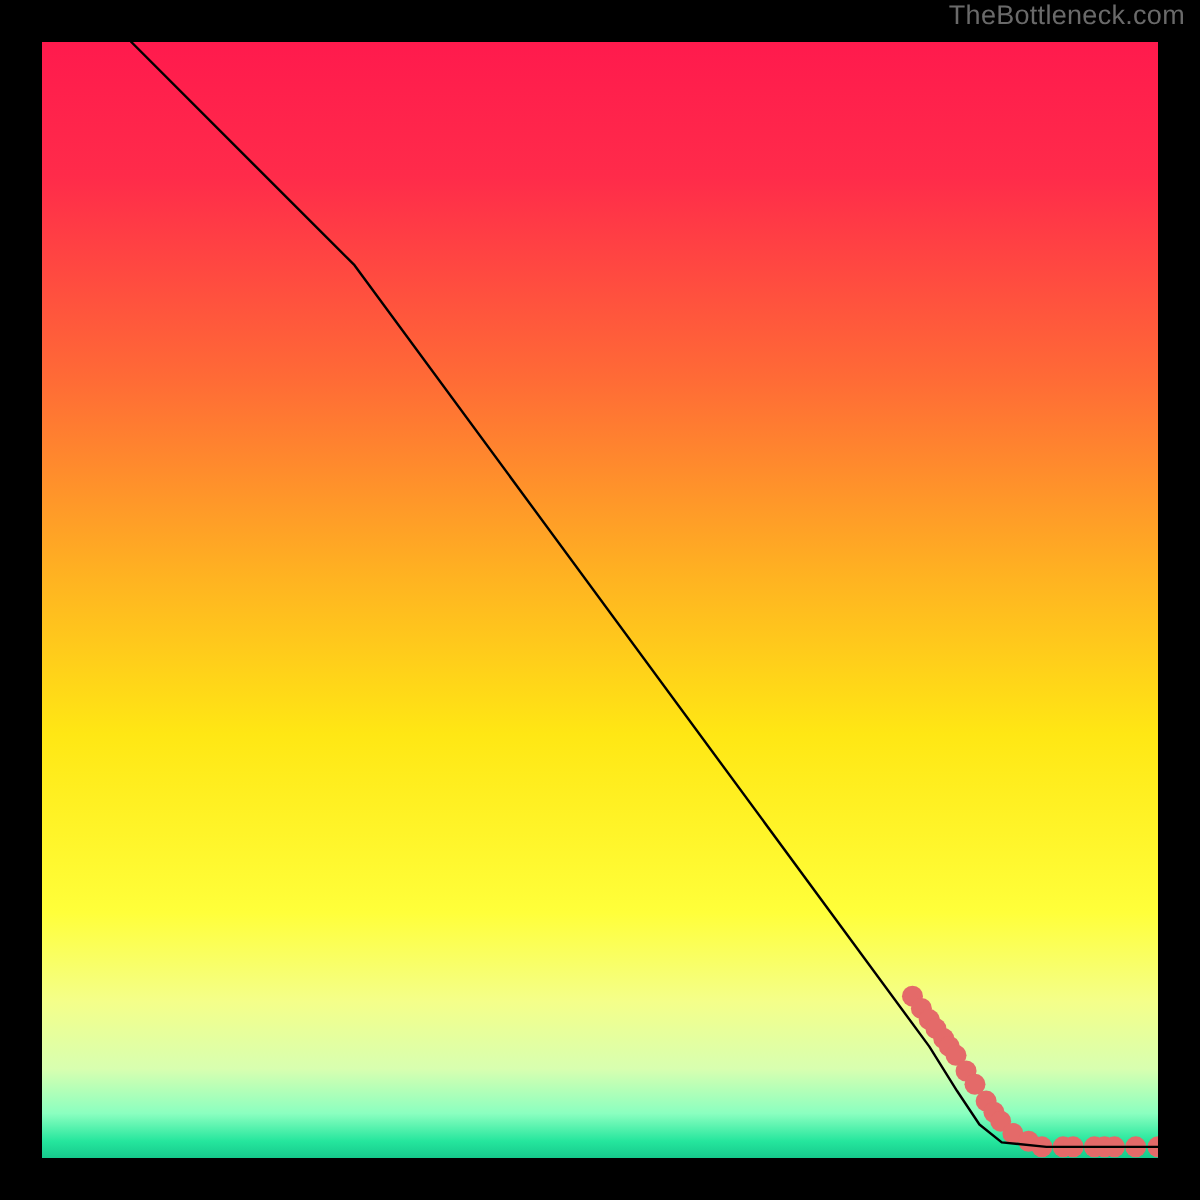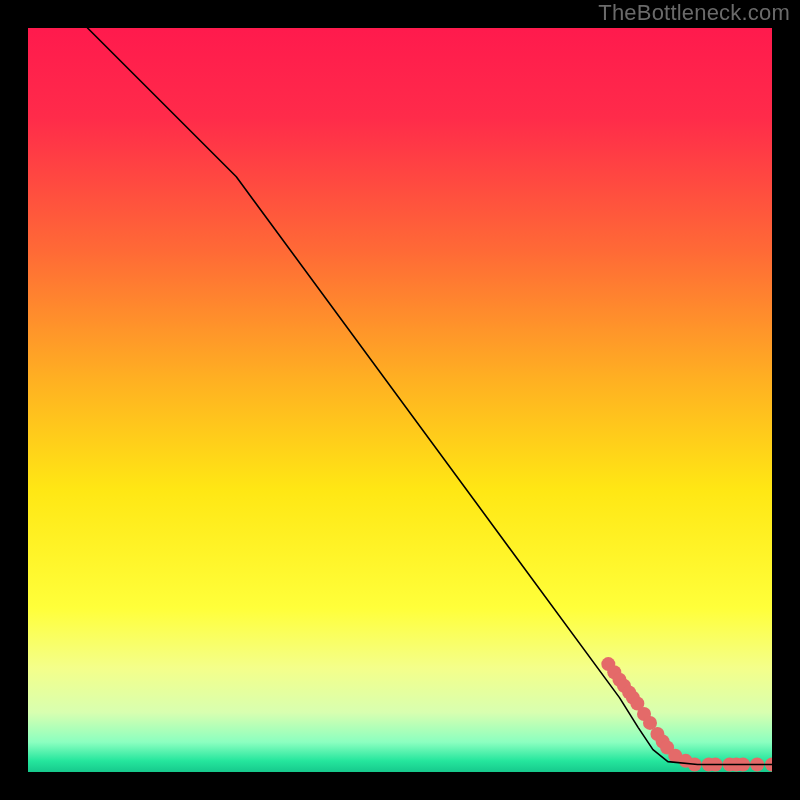--- a/index.html
+++ b/index.html
@@ -15,21 +15,21 @@
     position: relative;
     width: 800px;
     height: 800px;
     background: #000;
   }
   .watermark {
     position: absolute;
     top: 0;
     right: 10px;
     color: #6a6a6a;
-    font-size: 22px;
+    font-size: 18px;
     font-weight: 400;
     letter-spacing: 0.2px;
     z-index: 10;
   }
   svg.plot {
     position: absolute;
     left: 28px;
     top: 28px;
     width: 744px;
     height: 744px;

